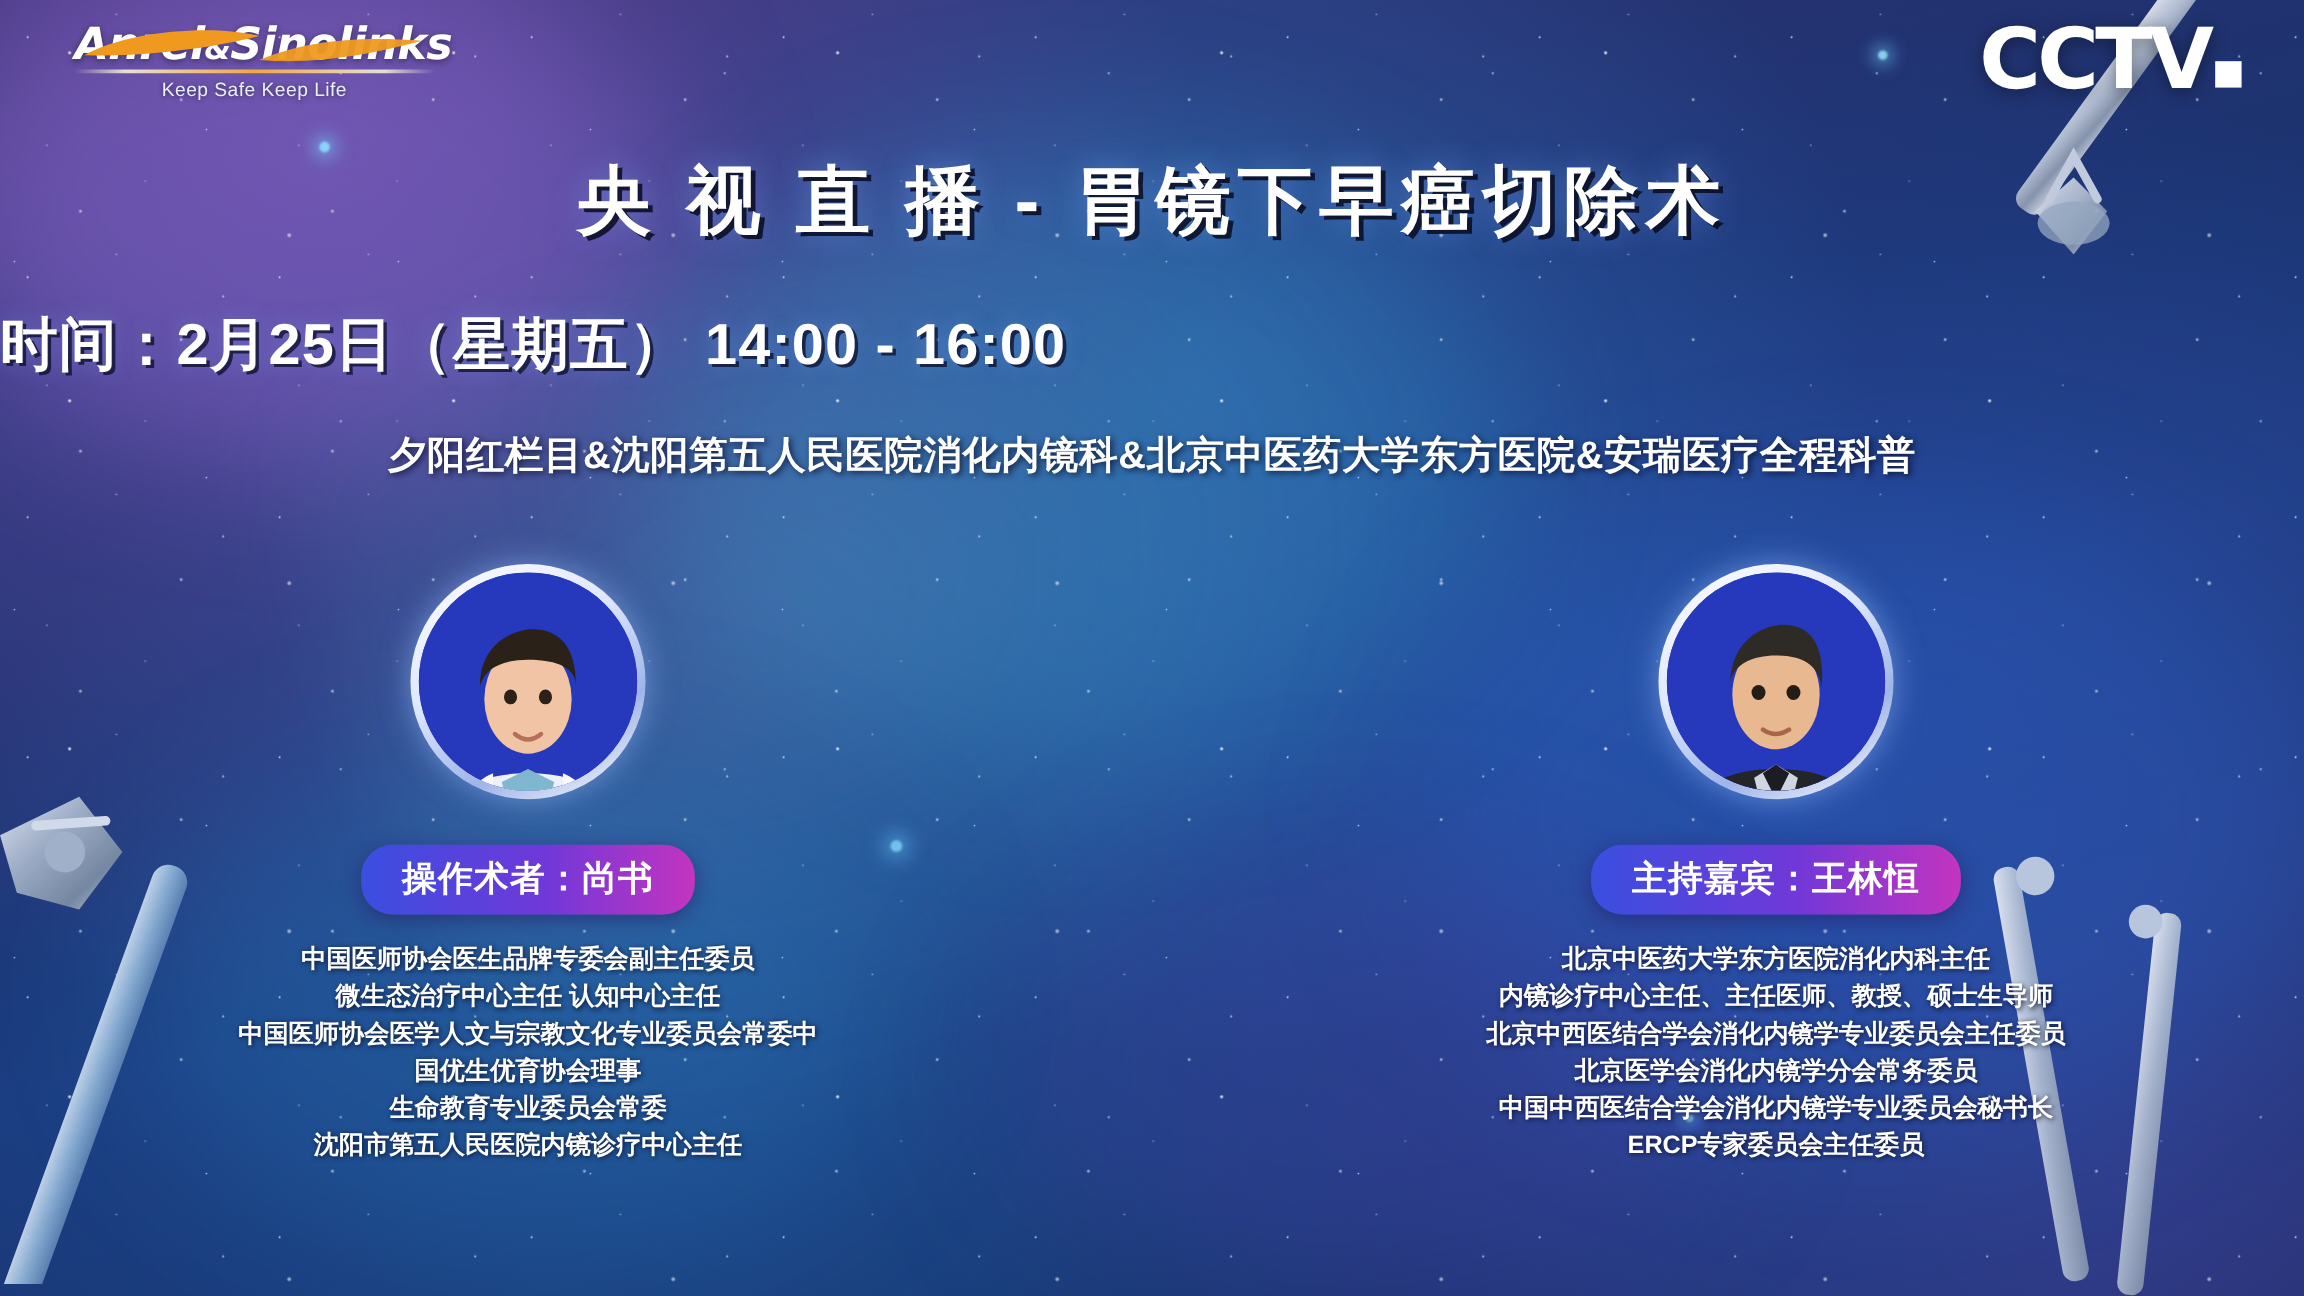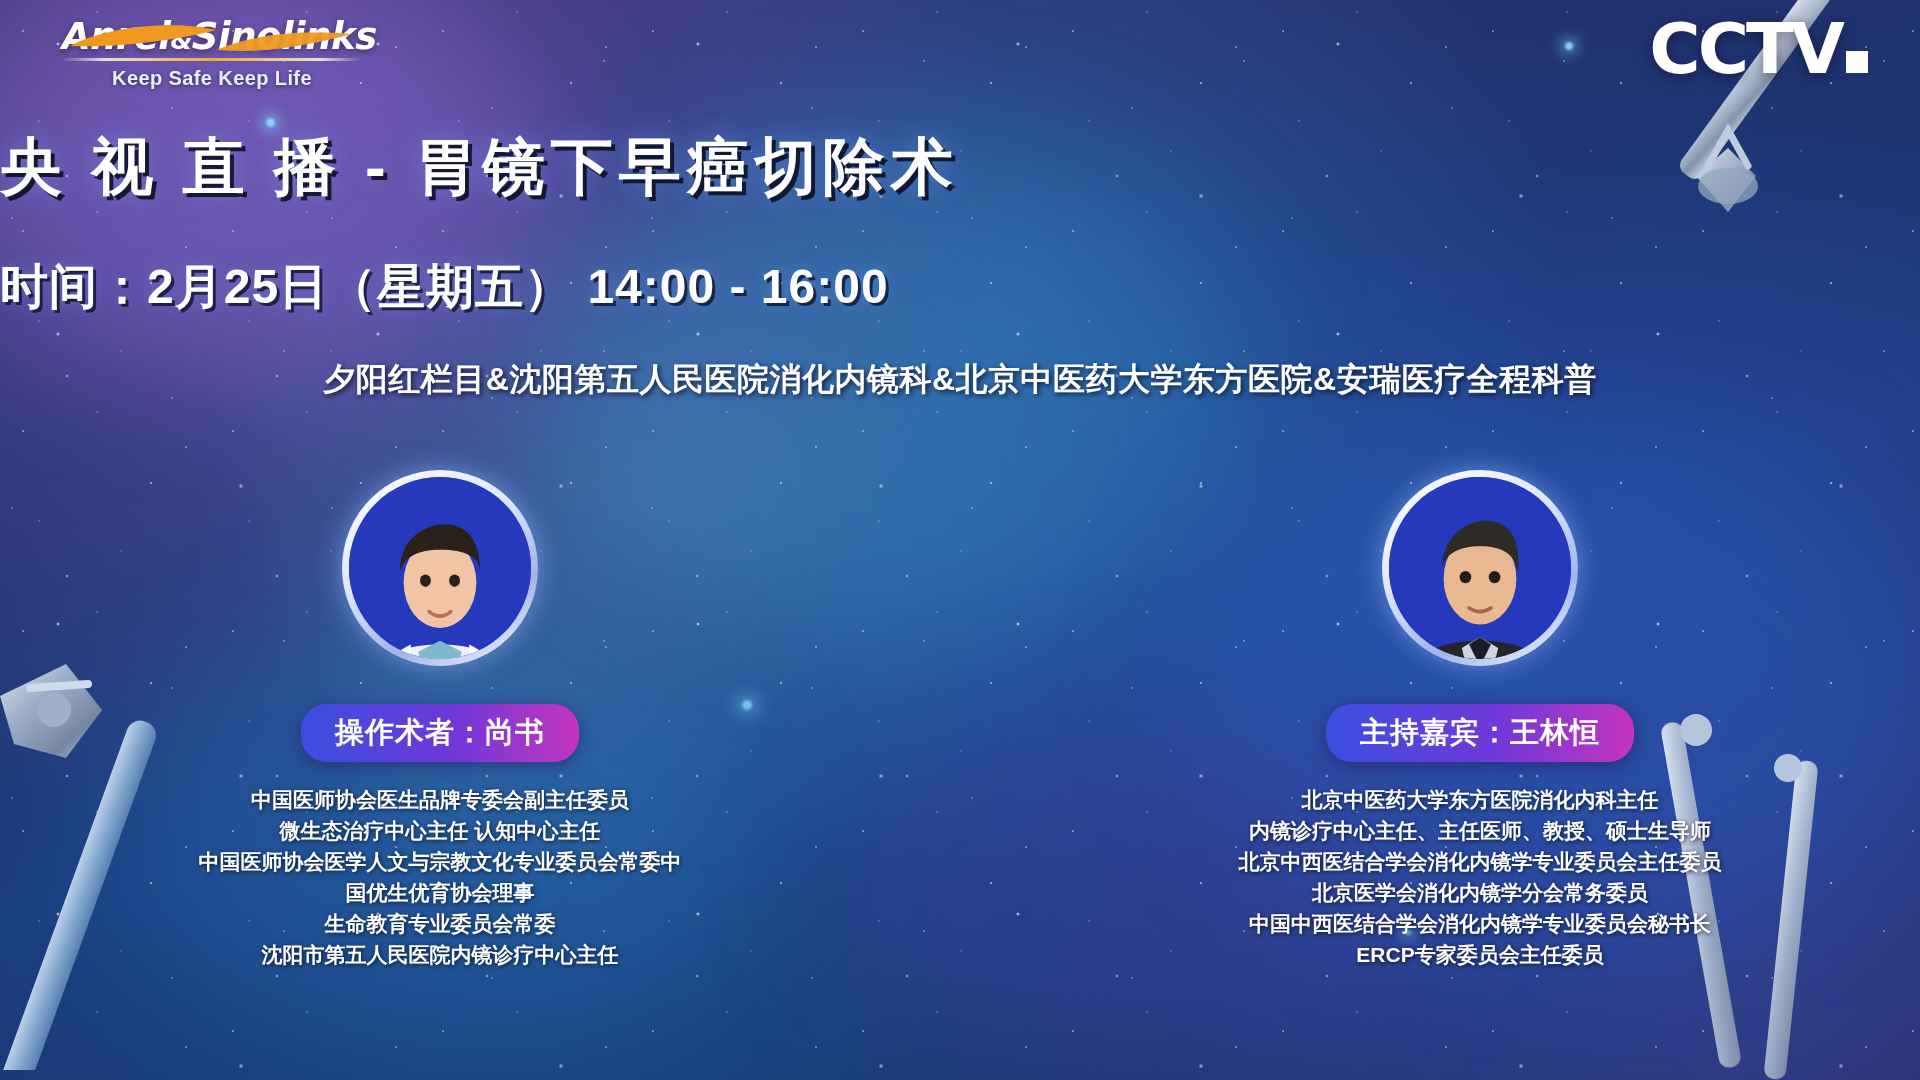--- a/index.html
+++ b/index.html
@@ -64,32 +64,32 @@
   .brand-word .amp{font-size:25px;}
   .brand-swoosh{
     position:absolute;left:4px;top:6px;width:290px;height:34px;pointer-events:none;
   }
   .brand-rule{
     margin:3px auto 0;width:300px;height:3px;
     background:linear-gradient(90deg,rgba(255,255,255,0) 0%,#e6e0d4 14%,#f0a93a 50%,#e6e0d4 86%,rgba(255,255,255,0) 100%);
     border-radius:2px;
   }
   .brand-tag{
-    margin-top:6px;font-size:20px;color:#e9eefc;font-weight:700;letter-spacing:.4px;
+    margin-top:6px;font-size:16px;color:#e9eefc;font-weight:400;letter-spacing:.4px;
     text-shadow:0 1px 4px rgba(0,0,0,.5);
   }
   #cctv-logo{
     position:absolute;right:52px;top:14px;
     font-family:"DejaVu Sans",sans-serif;font-weight:bold;font-size:70px;color:#fff;
     letter-spacing:-3px;line-height:1;text-shadow:0 3px 14px rgba(0,0,0,.4);
   }
   #cctv-logo .dot{display:inline-block;width:22px;height:22px;background:#fff;margin-left:4px;vertical-align:baseline;}
   
   #main-title{
-    position:absolute;left:0;right:0;top:125px;text-align:left;
+    position:absolute;left:0;right:0;top:125px;text-align:center;
     font-size:62px;font-weight:bold;color:#fff;letter-spacing:6px;
     text-shadow:4px 4px 0 rgba(8,10,30,.85), 0 0 26px rgba(120,170,255,.45);
   }
   #event-time{
     position:absolute;left:0;right:0;top:255px;text-align:left;
     font-size:48px;font-weight:bold;color:#fff;letter-spacing:1px;
     text-shadow:3px 3px 0 rgba(10,14,40,.75), 0 0 18px rgba(120,170,255,.35);
   }
   #partners{
     position:absolute;left:0;right:0;top:358px;text-align:center;

